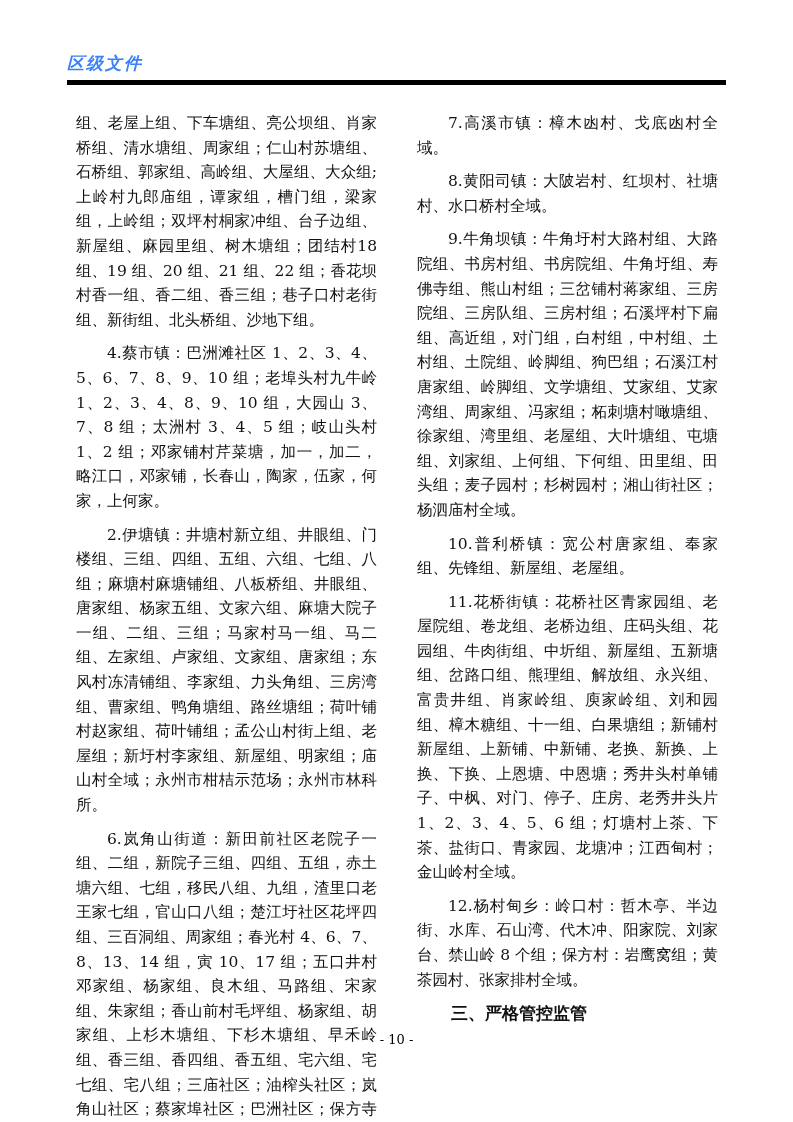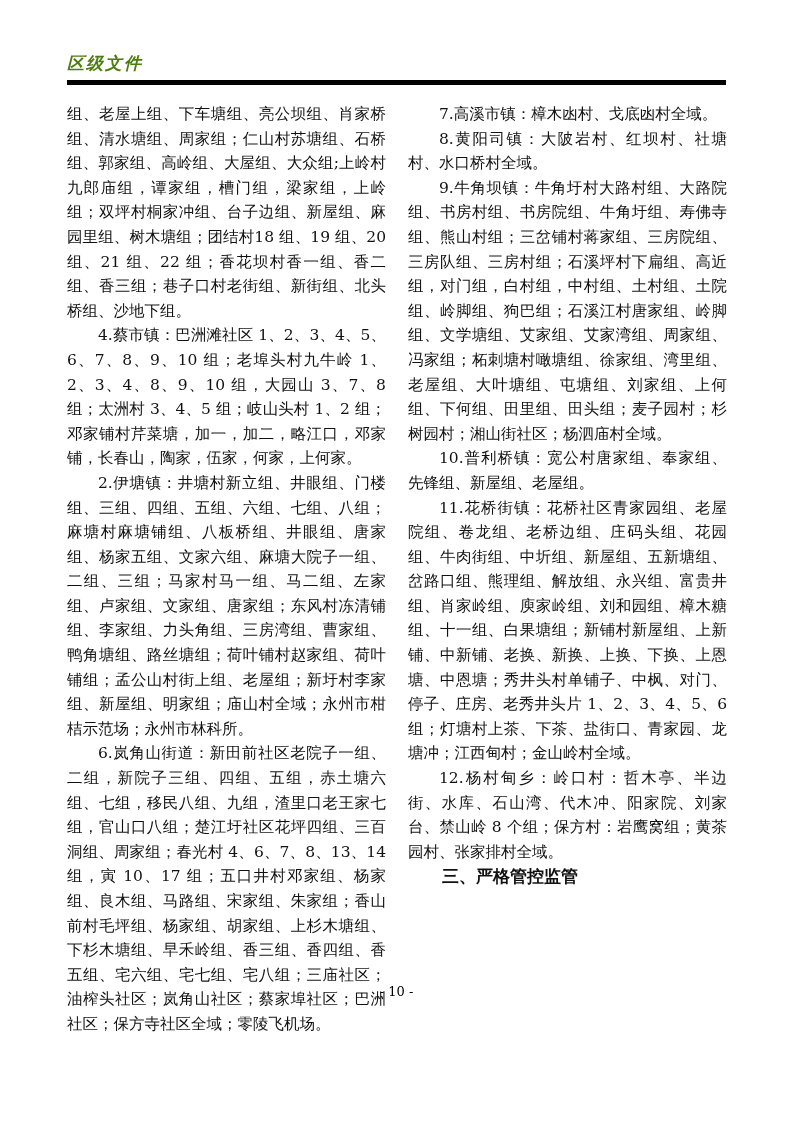--- a/index.html
+++ b/index.html
@@ -22,63 +22,63 @@
     left: 67px;
     top: 52px;
     width: 659px;
   }
   .header-title {
     display: inline-block;
     font-size: 17px;
     font-weight: bold;
     font-style: italic;
     letter-spacing: 2px;
-    color: #4d7c0f;
+    color: #3b82f6;
     padding-bottom: 3px;
   }
   .header-rule {
     width: 100%;
     height: 4.5px;
     background: #000;
     margin-top: 2px;
   }
   .columns {
     position: absolute;
     left: 67px;
     top: 102px;
     width: 660px;
     display: flex;
     gap: 22px;
   }
   .column {
     width: 319px;
   }
   .para {
-    margin: 0;
+    margin: 9px;
     font-size: 15.5px;
     line-height: 24.6px;
     text-align: justify;
     text-indent: 2em;
     word-break: break-all;
   }
   .para.no-indent {
     text-indent: 0;
   }
   .para.kai {
     font-style: italic;
   }
   .para.bold-head {
     font-family: "DejaVu Sans", "Liberation Sans", sans-serif;
     font-weight: bold;
     font-size: 17px;
   }
   .footer {
     position: absolute;
     left: 0;
-    top: 984px;
+    top: 1032px;
     width: 100%;
     text-align: center;
     font-size: 13px;
     color: #000;
   }
 </style>
 </head>
 <body>
 
 <div class="page">

